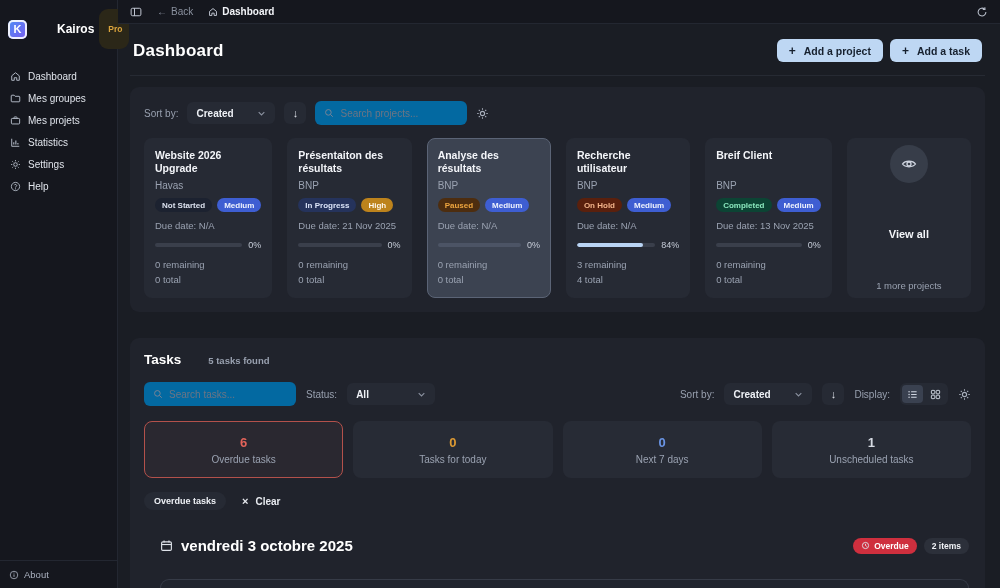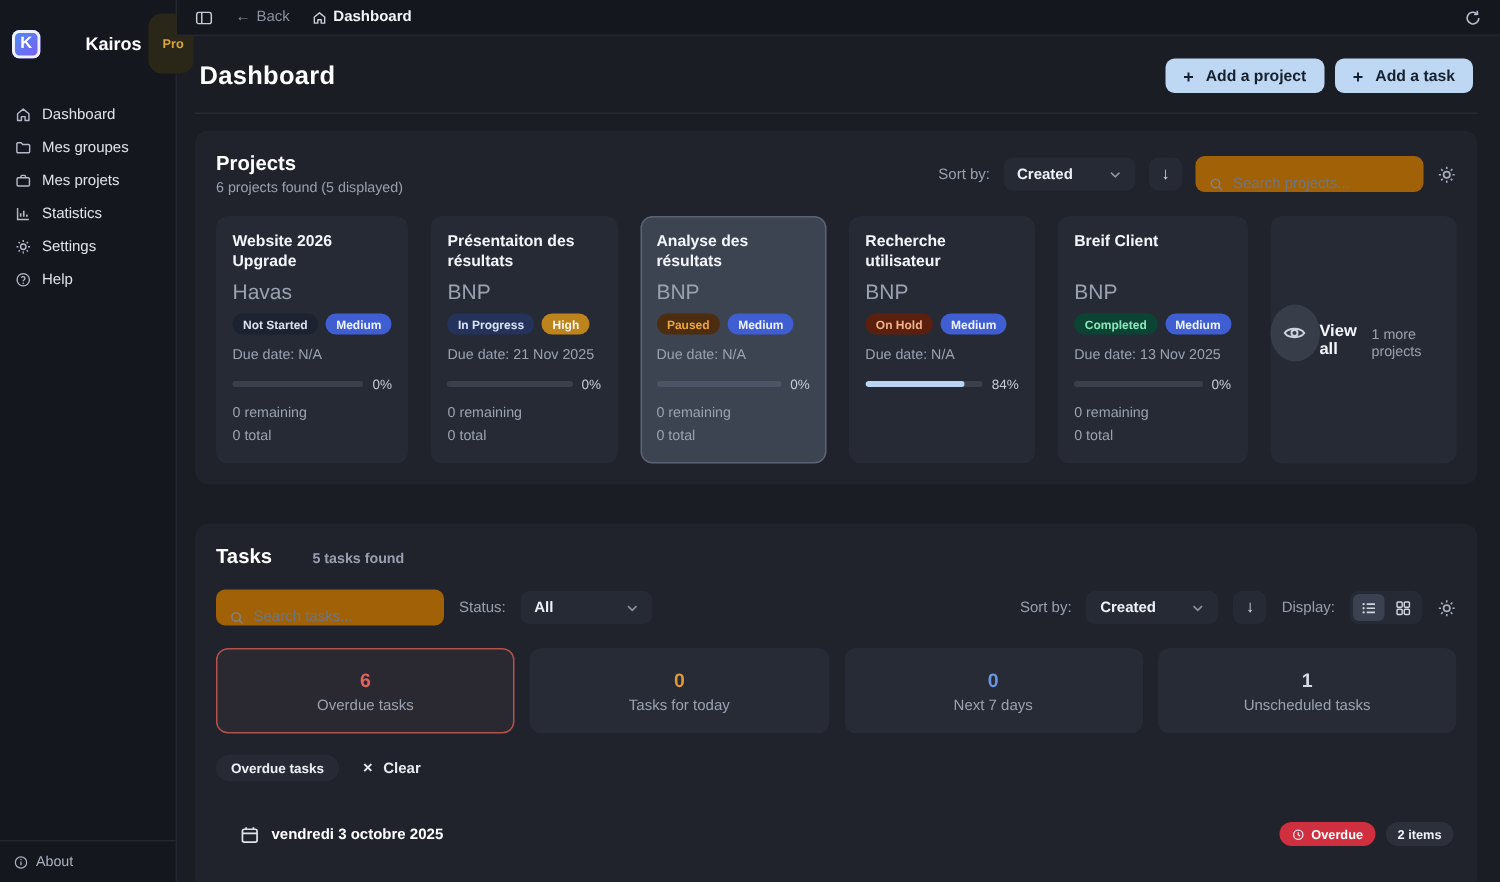--- a/index.html
+++ b/index.html
@@ -60,52 +60,52 @@
   .sec-sub { font-size:9.5px; color:#98a0af; margin-top:4px; }
   .proj-controls { display:flex; align-items:center; gap:9px; }
   .lbl { color:#98a0af; font-size:10px; }
   .dropdown { background:#262a34; border-radius:6px; height:22px; min-width:88px;
     display:flex; align-items:center; justify-content:space-between; gap:8px;
     padding:0 9px; font-size:10px; font-weight:bold; color:#eef1f6; cursor:pointer; }
   .dropdown svg { width:9px; height:9px; color:#8a919f; }
   .icon-btn { width:22px; height:22px; background:#262a34; border-radius:6px; border:none;
     display:flex; align-items:center; justify-content:center; color:#dfe3ea;
     font-size:11px; cursor:pointer; }
-  .search-box { background:#a16207; border-radius:6px; height:24px; display:flex; align-items:flex-end; gap:6px; padding:0 9px; }
+  .search-box { background:#0369a1; border-radius:6px; height:24px; display:flex; align-items:center; gap:6px; padding:0 9px; }
   .search-box svg { width:10px; height:10px; color:#7c8495; flex-shrink:0; }
   .search-box input { background:transparent; border:none; outline:none; color:#dfe3ea;
     font-size:10px; width:118px; font-family:"Liberation Sans", sans-serif; }
   .search-box input::placeholder { color:#6d7584; }
   .gear-link { color:#a7aebb; display:flex; cursor:pointer; }
   .gear-link svg { width:13px; height:13px; }
 
   .cards-row { display:grid; grid-template-columns:repeat(6,1fr); gap:15px; margin-top:13px; }
   .proj-card { background:#262a34; border:1px solid transparent; border-radius:8px;
     padding:10px; min-height:132px; display:flex; flex-direction:column; cursor:pointer; }
   .proj-card.selected { background:#3c4351; border-color:#5b6476; }
   .proj-title { font-size:10.5px; font-weight:bold; color:#f3f5f9; line-height:1.25; min-height:27px; }
-  .proj-client { color:#9aa2b1; font-size:14px; margin-top:4px; }
+  .proj-client { color:#9aa2b1; font-size:10px; margin-top:4px; }
   .badges { display:flex; gap:5px; margin-top:7px; flex-wrap:nowrap; }
   .badge { font-size:8px; font-weight:bold; padding:2.5px 7px; border-radius:9px; white-space:nowrap; }
   .st-notstarted { background:#1c2230; color:#dbe1ee; }
   .st-inprogress { background:#25335c; color:#dbe4f8; }
   .st-paused    { background:#4d2d0f; color:#eda53f; }
   .st-onhold    { background:#5a200d; color:#f2b38a; }
   .st-completed { background:#0c4434; color:#8ae7bd; }
   .pr-medium { background:#3e5ed2; color:#eef2fd; }
   .pr-high   { background:#bd831c; color:#fdf6ea; }
   .due { color:#9aa2b1; font-size:9.5px; margin-top:8px; }
   .progress-row { display:flex; align-items:center; gap:6px; margin-top:9px; }
   .track { flex:1; height:4px; border-radius:2px; background:#3a3f4b; overflow:hidden; }
   .proj-card.selected .track { background:#4c5465; }
   .fill { height:100%; background:#b9d4f4; border-radius:2px; width:0; }
   .pct { font-size:9px; color:#c6ccd8; }
   .meta { color:#9aa2b1; font-size:9.5px; margin-top:8px; line-height:1.55; }
-  .view-all-card { background:#262a34; border-radius:8px; display:flex; flex-direction:row;
-    align-items:center; justify-content:center; cursor:pointer; }
+  .view-all-card { background:#262a34; border-radius:8px; display:flex; flex-direction:column;
+    align-items:center; justify-content:center; cursor:pointer;gap:36px; }
   .eye-circle { width:38px; height:38px; border-radius:50%; background:#373d49;
     display:flex; align-items:center; justify-content:center; color:#cdd3de; margin-bottom:9px; }
   .eye-circle svg { width:16px; height:16px; }
   .va-label { font-size:11px; font-weight:bold; color:#f3f5f9; }
   .va-sub { font-size:9.5px; color:#9aa2b1; margin-top:4px; }
 
   
   .tasks-panel { margin-top:26px; padding-bottom:40px; }
   .tasks-head { display:flex; align-items:baseline; gap:8px; }
   .tasks-count { font-size:9.5px; font-weight:bold; color:#98a0af;margin-left:19px; }
@@ -128,21 +128,21 @@
 
   .chip-row { display:flex; align-items:center; gap:16px; margin-top:14px; }
   .chip { background:#262a34; border-radius:10px; padding:4px 10px; font-size:9px; font-weight:bold; color:#eef1f6; cursor:pointer; }
   .clear-btn { display:flex; align-items:center; gap:7px; font-size:10px; font-weight:bold;
     color:#e8ebf0; background:none; border:none; cursor:pointer; font-family:"Liberation Sans", sans-serif; }
   .clear-x { font-size:11px; }
 
   .group { margin:27px 2px 0 16px; }
   .group-header { display:flex; align-items:center; gap:8px; }
   .group-header svg { width:13px; height:13px; color:#dfe3ea; }
-  .group-date { font-size:10px; font-weight:bold; color:#fff; }
+  .group-date { font-size:15px; font-weight:bold; color:#fff; }
   .group-right { margin-left:auto; display:flex; align-items:center; gap:7px; }
   .overdue-pill { background:#cf2f3e; color:#fff; font-size:8.5px; font-weight:bold;
     padding:3px 8px; border-radius:10px; display:flex; gap:4px; align-items:center; }
   .overdue-pill svg { width:9px; height:9px; }
   .items-pill { background:#2c303a; color:#f0f2f6; font-size:8.5px; font-weight:bold; padding:3px 8px; border-radius:9px; }
   .task-card { margin-top:25px; background:#21252e; border:1px solid #363b47; border-bottom:none;
     border-radius:9px 9px 0 0; padding:13px 12px; height:60px; }
 </style>
 </head>
 <body>
@@ -251,24 +251,20 @@
           </button>
           <button class="btn-primary">
             <span class="btn-plus">+</span>
             <span>Add a task</span>
           </button>
         </div>
       </div>
 
       <section class="panel">
         <div class="proj-head">
-          <div>
-            <div class="sec-title">Projects</div>
-            <div class="sec-sub">6 projects found (5 displayed)</div>
-          </div>
           <div class="proj-controls">
             <span class="lbl">Sort by:</span>
             <div class="dropdown">
               <span>Created</span>
               <svg viewBox="0 0 16 16">
                   <polyline points="3,5.5 8,10.5 13,5.5" fill="none" stroke="currentColor" stroke-width="2"></polyline>
                 </svg>
             </div>
             <button class="icon-btn">
               <span>↓</span>
@@ -357,20 +353,24 @@
             <div class="badges">
               <span class="badge st-onhold">On Hold</span>
               <span class="badge pr-medium">Medium</span>
             </div>
             <div class="due">Due date: N/A</div>
             <div class="progress-row">
               <div class="track">
                   <div class="fill" style="width: 84%;"></div>
                 </div>
               <span class="pct">84%</span>
+            </div>
+            <div class="meta">
+              <div>3 remaining</div>
+              <div>4 total</div>
             </div>
           </div>
 
           <div class="proj-card">
             <div class="proj-title">Breif Client</div>
             <div class="proj-client">BNP</div>
             <div class="badges">
               <span class="badge st-completed">Completed</span>
               <span class="badge pr-medium">Medium</span>
             </div>

